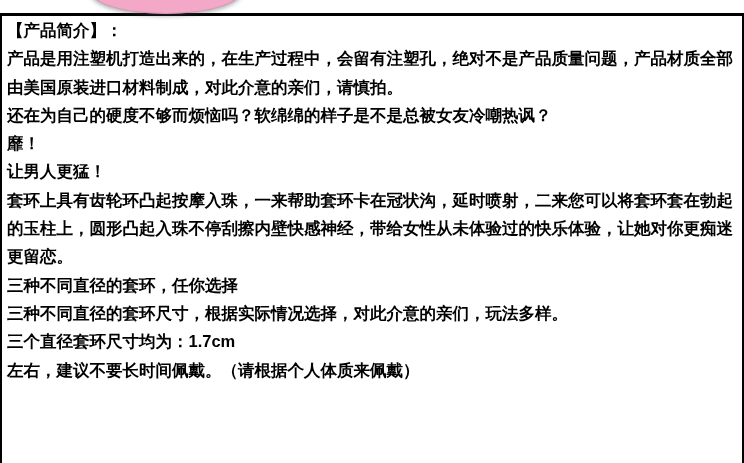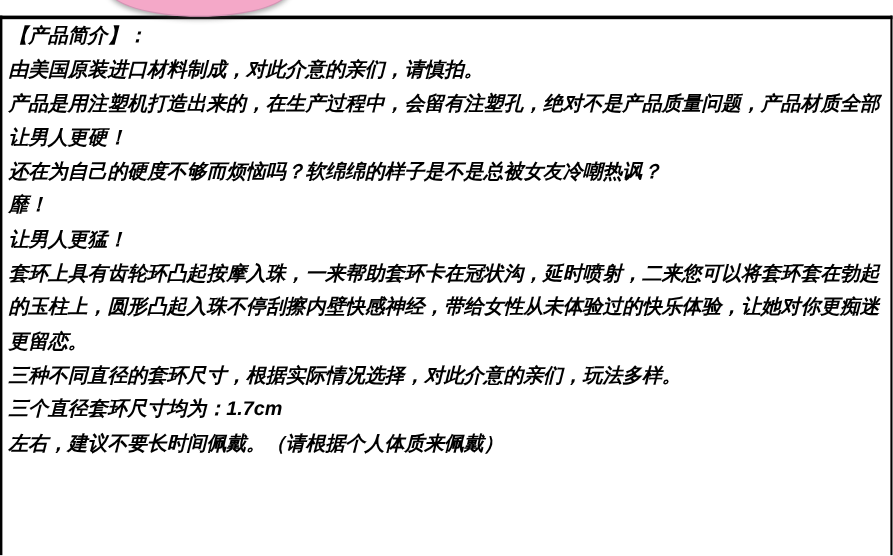--- a/index.html
+++ b/index.html
@@ -7,21 +7,20 @@
     padding: 0;
     background: #ffffff;
   }
   .canvas {
     position: relative;
     width: 744px;
     height: 463px;
     background: #ffffff;
     overflow: hidden;
     font-family: "Liberation Sans", "DejaVu Sans", sans-serif;
-    font-style: italic;
   }
   
   .top-border {
     position: absolute;
     left: 0; top: 13px;
     width: 744px; height: 3px;
     background: #000000;
   }
   .left-border {
     position: absolute;
@@ -67,27 +66,27 @@
 
 <div class="canvas">
 
   <div class="pink-oval"></div>
   <div class="top-border"></div>
   <div class="left-border"></div>
   <div class="right-border"></div>
 
   <div class="text-block">
     <div class="ln">【产品简介】：</div>
+    <div class="ln">产品是用注塑机打造出来的，在生产过程中，会留有注塑孔，绝对不是产品质量问题，产品材质全部</div>
     <div class="ln">由美国原装进口材料制成，对此介意的亲们，请慎拍。</div>
-    <div class="ln">产品是用注塑机打造出来的，在生产过程中，会留有注塑孔，绝对不是产品质量问题，产品材质全部</div>
-    <div class="ln">让男人更硬！</div>
     <div class="ln">还在为自己的硬度不够而烦恼吗？软绵绵的样子是不是总被女友冷嘲热讽？</div>
     <div class="ln">靡！</div>
     <div class="ln">让男人更猛！</div>
     <div class="ln">套环上具有齿轮环凸起按摩入珠，一来帮助套环卡在冠状沟，延时喷射，二来您可以将套环套在勃起</div>
     <div class="ln">的玉柱上，圆形凸起入珠不停刮擦内壁快感神经，带给女性从未体验过的快乐体验，让她对你更痴迷</div>
     <div class="ln">更留恋。</div>
+    <div class="ln">三种不同直径的套环，任你选择</div>
     <div class="ln">三种不同直径的套环尺寸，根据实际情况选择，对此介意的亲们，玩法多样。</div>
     <div class="ln">三个直径套环尺寸均为：1.7cm</div>
     <div class="ln">左右，建议不要长时间佩戴。（请根据个人体质来佩戴）</div>
   </div>
 
 </div>
 
 </body></html>

